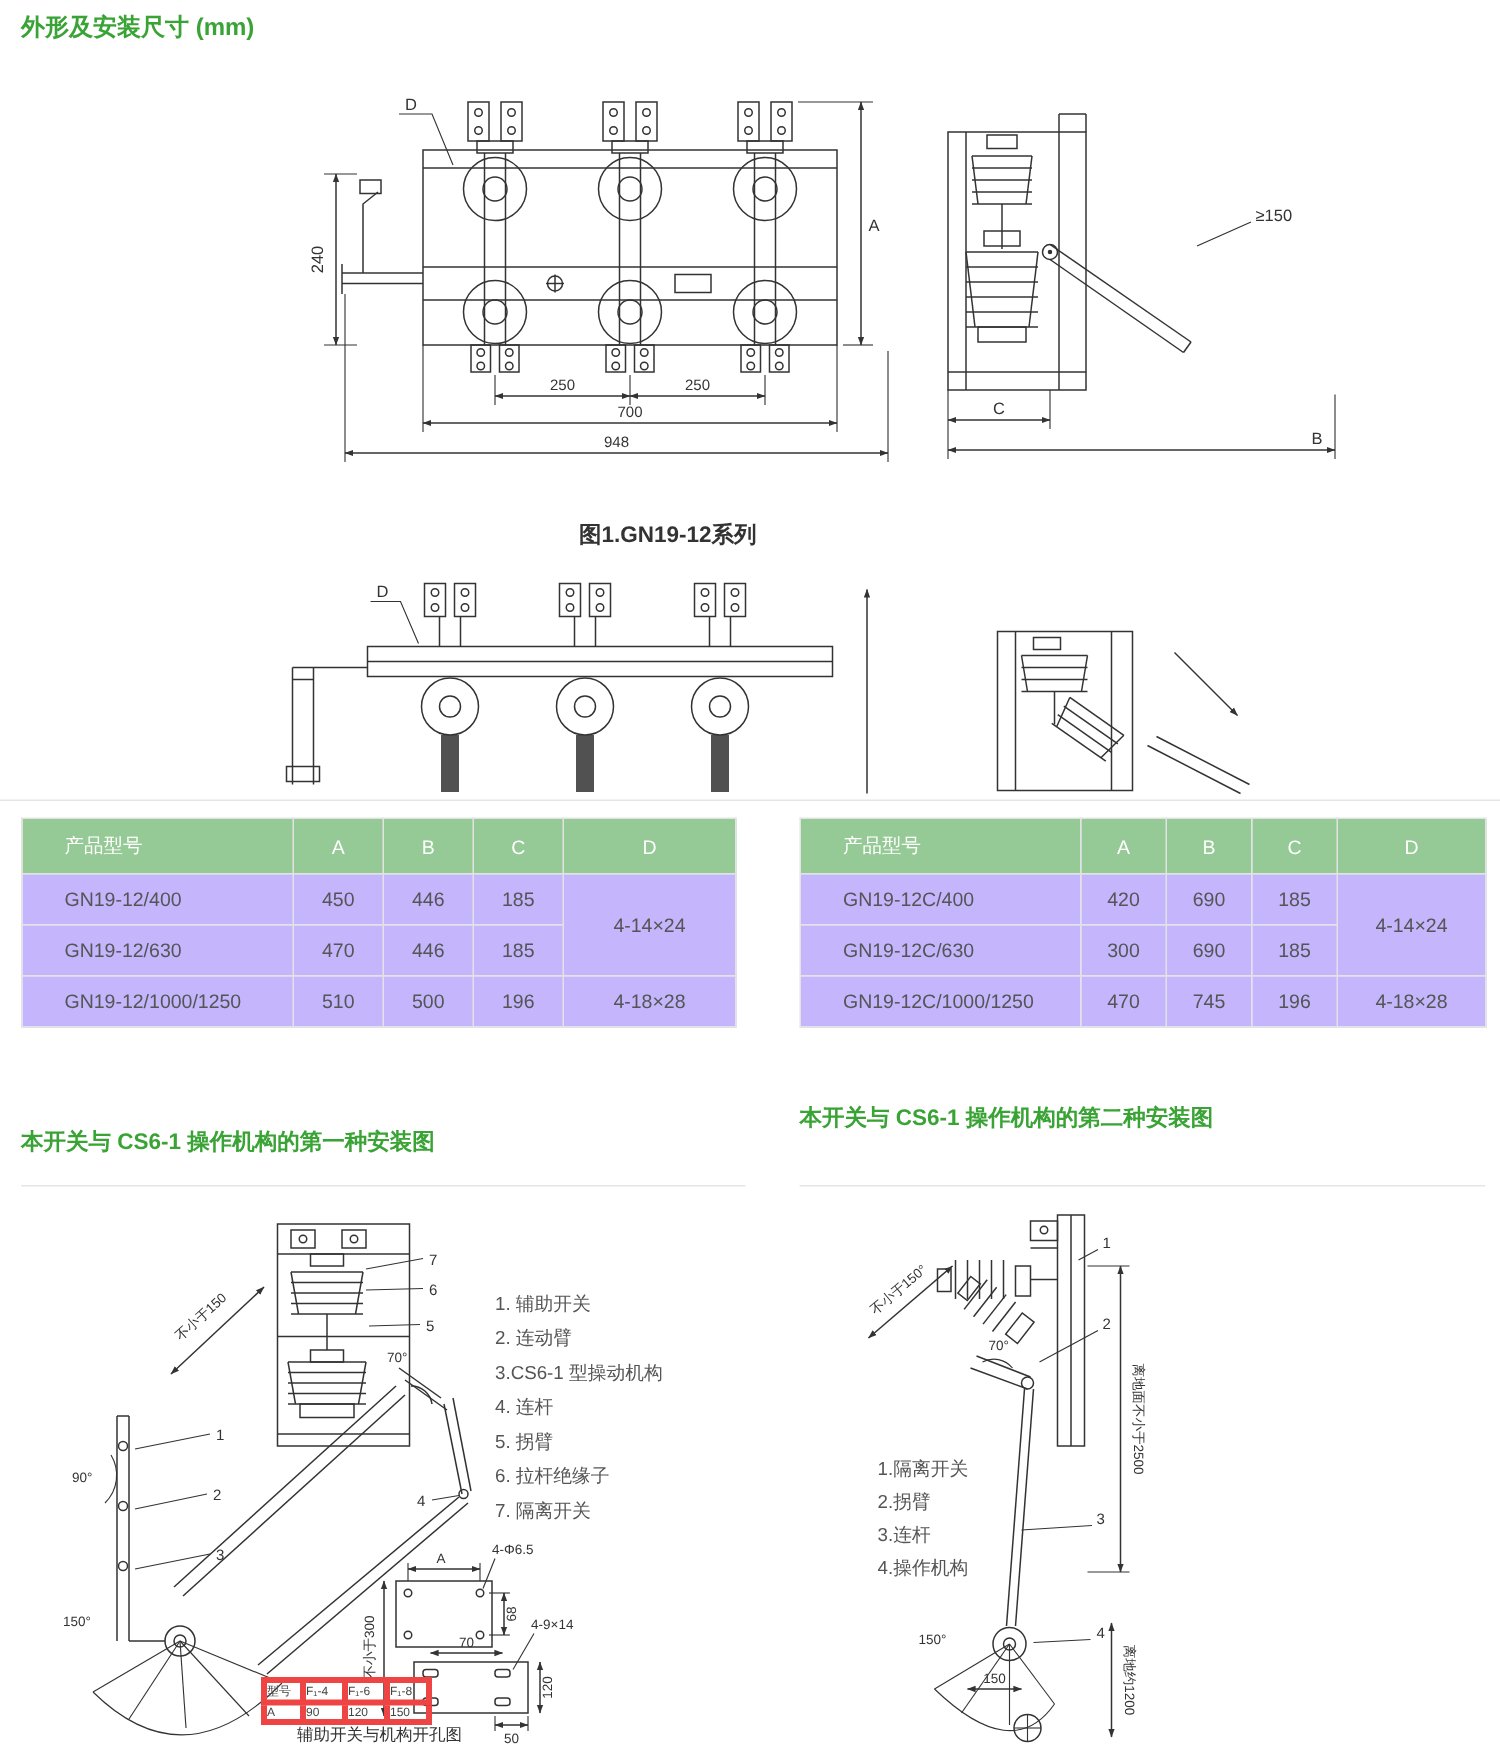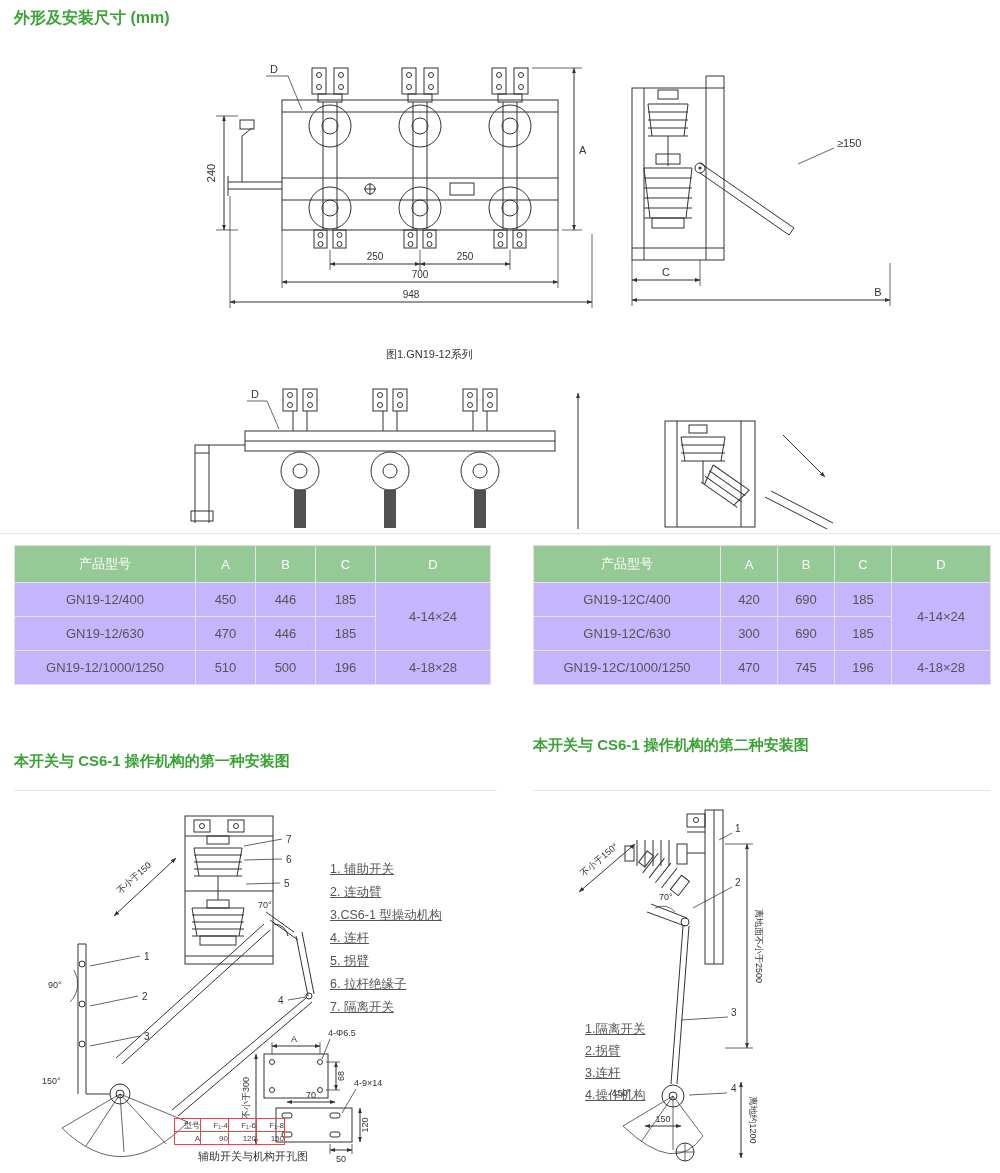--- a/index.html
+++ b/index.html
@@ -6,48 +6,48 @@
   html,body { background:#fff; }
   body {
     width:1000px; height:1173px; position:relative; overflow:hidden;
     font-family:"Liberation Sans","DejaVu Sans",sans-serif;
     color:var(--text-dark,#333);
   }
   .abs { position:absolute; }
   .page-title { font-size:16px; font-weight:bold; color:var(--accent-green,#3aa335); }
   .section-title { font-size:15px; font-weight:bold; color:var(--accent-green,#3aa335); }
   .hr { height:1px; background:var(--divider,#e5e5e5); }
-  .caption { font-size:11px; color:var(--text-dark,#333); }
+  .caption { font-size:15px; color:var(--text-dark,#333);font-weight:bold; }
 
   .dim-table { border-collapse:collapse; table-layout:fixed; }
   .dim-table th {
     background:var(--table-header-bg,#95c995); color:#fff; font-weight:normal;
     font-size:13px; height:37px; border:1px solid var(--table-border,#e3e3e3); text-align:center;
   }
   .dim-table td {
     font-size:13px; color:var(--text-gray,#555); height:34px; text-align:center;
     border:1px solid var(--table-border,#e3e3e3); background:#c4b5fd;
   }
-  .dim-table th.model, .dim-table td.model { text-align:center; padding-left:0; }
-
-  .legend div { font-size:12.5px; color:var(--text-gray,#555); white-space:nowrap;text-decoration:underline; }
+  .dim-table th.model, .dim-table td.model { text-align:left; padding-left:28px; }
+
+  .legend div { font-size:12.5px; color:var(--text-gray,#555); white-space:nowrap; }
 
   svg .ln  { stroke:var(--line-color,#333); stroke-width:1; fill:none; }
   svg .lnT { stroke:var(--line-color,#333); stroke-width:0.75; fill:none; }
   svg .fl  { fill:var(--line-color,#333); stroke:none; }
   svg text {
     font-family:"Liberation Sans","DejaVu Sans",sans-serif;
     font-size:11px; fill:var(--text-dark,#333);
   }
   svg text.s { font-size:9px; }
   svg text.m { font-size:10px; }
 
   .mini-table { border-collapse:collapse; }
   .mini-table td {
-    border:1px solid #ef4444; font-size:8px; color:#444; text-align:right; height:13px;
+    border:4px solid #ef4444; font-size:8px; color:#444; text-align:left; height:13px;
   }
   .drill-caption { font-size:11px; color:var(--text-dark,#333);margin-left:12px; }
 </style>
 </head>
 <body>
 
 <div>
 
   <h1 class="abs page-title" style="left:14px;top:8px;">外形及安装尺寸 (mm)</h1>
 
@@ -543,20 +543,20 @@
       <line class="ln" x1="212" y1="48" x2="212" y2="252" marker-start="url(#ar)" marker-end="url(#ar)"></line>
       <text class="s" transform="rotate(90 221 150)" x="221" y="150" text-anchor="middle">离地面不小于2500</text>
       <text class="s" x="96" y="300" text-anchor="end">150°</text>
       <line class="ln" x1="110" y1="330" x2="146" y2="330" marker-start="url(#ar)" marker-end="url(#ar)"></line>
       <text class="s" x="128" y="326" text-anchor="middle">150</text>
       <line class="ln" x1="206" y1="286" x2="206" y2="362" marker-start="url(#ar)" marker-end="url(#ar)"></line>
       <text class="s" transform="rotate(90 215 324)" x="215" y="324" text-anchor="middle">离地约1200</text>
     </g>
   </svg>
 
-  <div class="abs legend" style="left:585px;top:1018px;line-height:22px;">
+  <div class="abs legend" style="left:585px;top:968px;line-height:22px;">
     <div>1.隔离开关</div>
     <div>2.拐臂</div>
     <div>3.连杆</div>
     <div>4.操作机构</div>
   </div>
 
 </div>
 
 </body></html>

